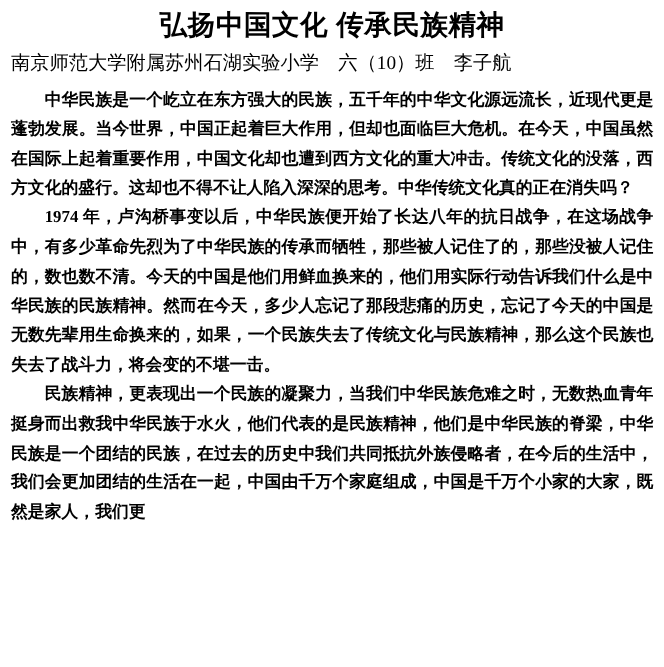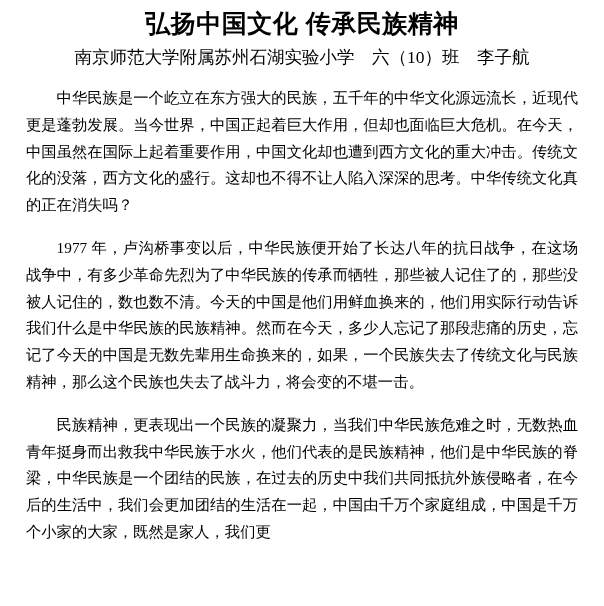--- a/index.html
+++ b/index.html
@@ -22,45 +22,46 @@
     text-align: center;
     font-family: "Liberation Sans", "DejaVu Sans", sans-serif;
     font-weight: bold;
     font-size: 25px;
     line-height: 34px;
     letter-spacing: 0.5px;
     white-space: nowrap;
   }
   .doc-byline {
     margin: 5px 10px 0 10px;
-    text-align: center;
+    text-align: left;
     font-size: 17.5px;
     line-height: 24px;
     white-space: nowrap;
   }
   .doc-body {
     margin: 9px 10px 0 10px;
     font-size: 15.3px;
     line-height: 26.8px;
     text-align: justify;
     text-justify: inter-ideograph;
   }
   .doc-body p {
-    margin: 16px;
+    margin: 0;
     padding: 0;
     text-indent: 2em;
     word-break: break-all;
+    font-weight: bold;
   }
 </style>
 </head>
 <body>
 
 <div class="page">
   <h1 class="doc-title">弘扬中国文化 传承民族精神</h1>
 
   <div class="doc-byline">南京师范大学附属苏州石湖实验小学　六（10）班　李子航</div>
 
   <div class="doc-body">
     <p>中华民族是一个屹立在东方强大的民族，五千年的中华文化源远流长，近现代更是蓬勃发展。当今世界，中国正起着巨大作用，但却也面临巨大危机。在今天，中国虽然在国际上起着重要作用，中国文化却也遭到西方文化的重大冲击。传统文化的没落，西方文化的盛行。这却也不得不让人陷入深深的思考。中华传统文化真的正在消失吗？</p>
-    <p>1977 年，卢沟桥事变以后，中华民族便开始了长达八年的抗日战争，在这场战争中，有多少革命先烈为了中华民族的传承而牺牲，那些被人记住了的，那些没被人记住的，数也数不清。今天的中国是他们用鲜血换来的，他们用实际行动告诉我们什么是中华民族的民族精神。然而在今天，多少人忘记了那段悲痛的历史，忘记了今天的中国是无数先辈用生命换来的，如果，一个民族失去了传统文化与民族精神，那么这个民族也失去了战斗力，将会变的不堪一击。</p>
+    <p>1974 年，卢沟桥事变以后，中华民族便开始了长达八年的抗日战争，在这场战争中，有多少革命先烈为了中华民族的传承而牺牲，那些被人记住了的，那些没被人记住的，数也数不清。今天的中国是他们用鲜血换来的，他们用实际行动告诉我们什么是中华民族的民族精神。然而在今天，多少人忘记了那段悲痛的历史，忘记了今天的中国是无数先辈用生命换来的，如果，一个民族失去了传统文化与民族精神，那么这个民族也失去了战斗力，将会变的不堪一击。</p>
     <p>民族精神，更表现出一个民族的凝聚力，当我们中华民族危难之时，无数热血青年挺身而出救我中华民族于水火，他们代表的是民族精神，他们是中华民族的脊梁，中华民族是一个团结的民族，在过去的历史中我们共同抵抗外族侵略者，在今后的生活中，我们会更加团结的生活在一起，中国由千万个家庭组成，中国是千万个小家的大家，既然是家人，我们更</p>
   </div>
 </div>
 
 </body></html>

